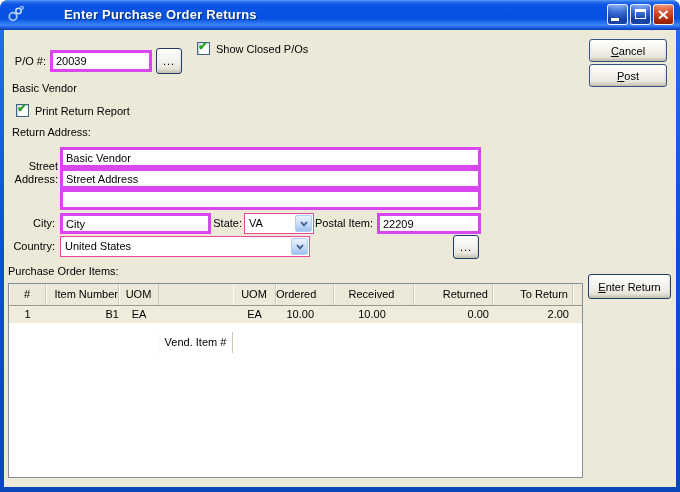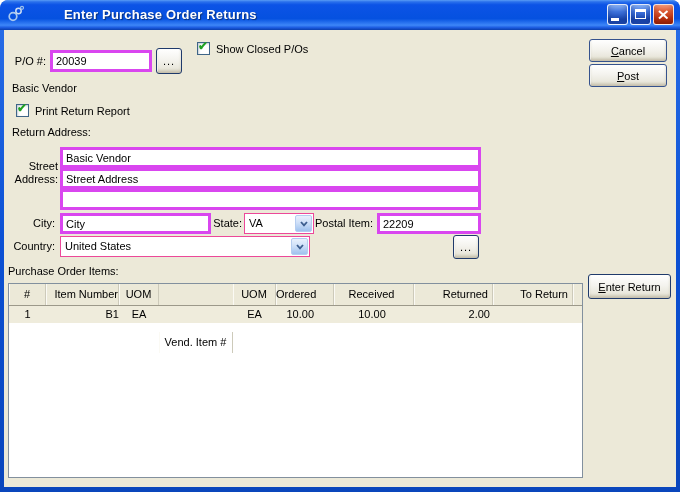--- a/index.html
+++ b/index.html
@@ -201,20 +201,21 @@
         <span class="cell fill"></span>
       </div>
       <div class="trow">
         <span class="cell c0">1</span>
         <span class="cell c1">B1</span>
         <span class="cell c2">EA</span>
         <span class="cell c3"></span>
         <span class="cell c4">EA</span>
         <span class="cell c5">10.00</span>
         <span class="cell c6">10.00</span>
+        <span class="cell c7">0.00</span>
         <span class="cell c8">2.00</span>
       </div>
     </div>
 
     <button class="btn navy" style="left:584px;top:244px;width:83px;height:25px;">
       <span class="accel">E</span><span>nter Return</span>
     </button>
 
   </div>
 </div>

